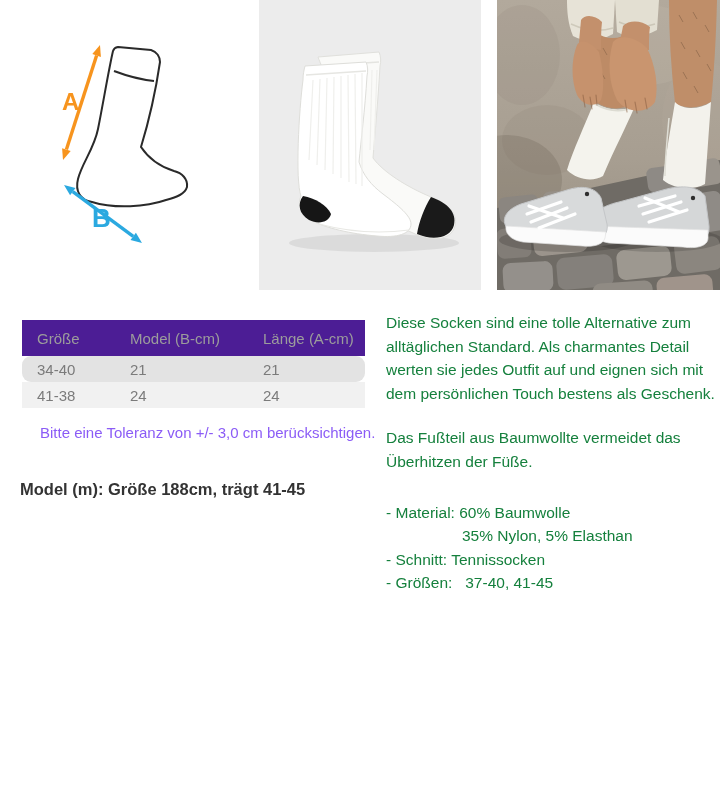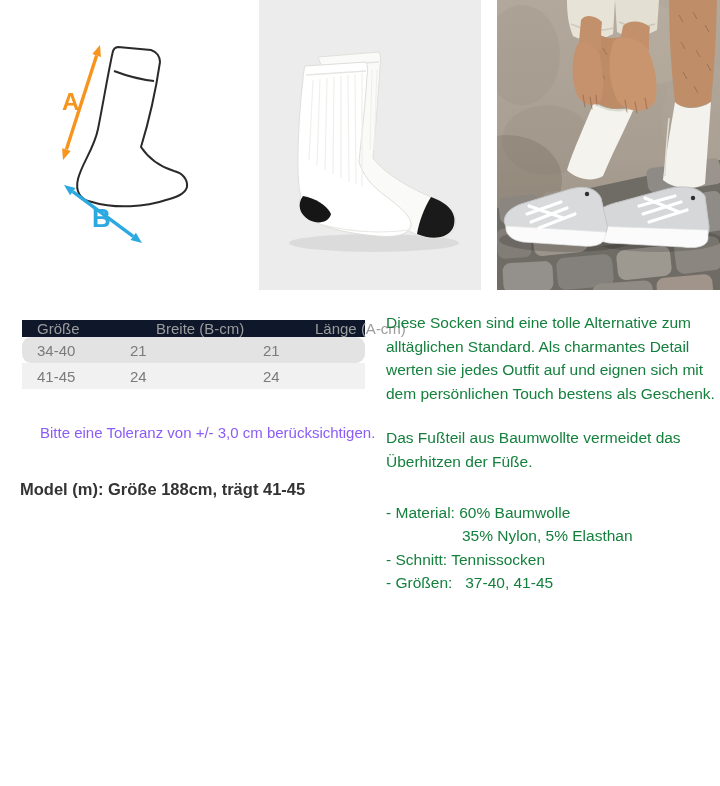--- a/index.html
+++ b/index.html
@@ -14,21 +14,21 @@
   #diagram{left:50px;top:30px;width:190px;height:228px;}
 
   
   #product-photo{left:259px;top:0;width:222px;height:290px;}
   #model-photo{left:497px;top:0;width:223px;height:290px;}
 
   
   #size-table{left:22px;top:320px;width:343px;font-size:15px;}
   .t-row{display:grid;grid-template-columns:93px 133px 117px;align-items:center;}
   .t-row > div{padding-left:15px;white-space:nowrap;}
-  .t-head{height:17px;background:#0f172a;color:#9c9c9c;gap:26px;}
+  .t-head{height:36px;background:#4c1d95;color:#9c9c9c;}
   .t-r0{height:26px;background:#e3e3e3;color:#7b7b7b;border-radius:9px;}
   .t-r1{height:26px;background:#f1f1f1;color:#7b7b7b;}
 
   #tolerance-note{left:40px;top:424px;font-size:15px;color:#8b5cf6;text-align:right;}
   #model-note{left:20px;top:480px;font-size:16.5px;font-weight:700;color:#333333;}
 
   #description{left:386px;top:311px;width:331px;color:#15803d;
     font-size:15.5px;line-height:23.5px;}
   #description p{margin:0 0 21px 0;}
   #description p.p2{margin-bottom:28px;}
@@ -250,30 +250,30 @@
           <line x1="32" y1="206" x2="66" y2="218"></line>
         </g>
         <circle cx="90" cy="194" r="2.2" fill="#2e2e2e"></circle>
       </g>
     </svg>
   </div>
 
   <div id="size-table" class="abs">
     <div class="t-row t-head">
       <div>Größe</div>
-      <div>Breite (B-cm)</div>
+      <div>Model (B-cm)</div>
       <div>Länge (A-cm)</div>
     </div>
     <div class="t-row t-r0">
       <div>34-40</div>
       <div>21</div>
       <div>21</div>
     </div>
     <div class="t-row t-r1">
-      <div>41-45</div>
+      <div>41-38</div>
       <div>24</div>
       <div>24</div>
     </div>
   </div>
 
   <div id="tolerance-note" class="abs">Bitte eine Toleranz von +/- 3,0 cm berücksichtigen.</div>
   <div id="model-note" class="abs">Model (m): Größe 188cm, trägt 41-45</div>
 
   <div id="description" class="abs">
     <p class="p1">Diese Socken sind eine tolle Alternative zum alltäglichen Standard. Als charmantes Detail werten sie jedes Outfit auf und eignen sich mit dem persönlichen Touch bestens als Geschenk.</p>

